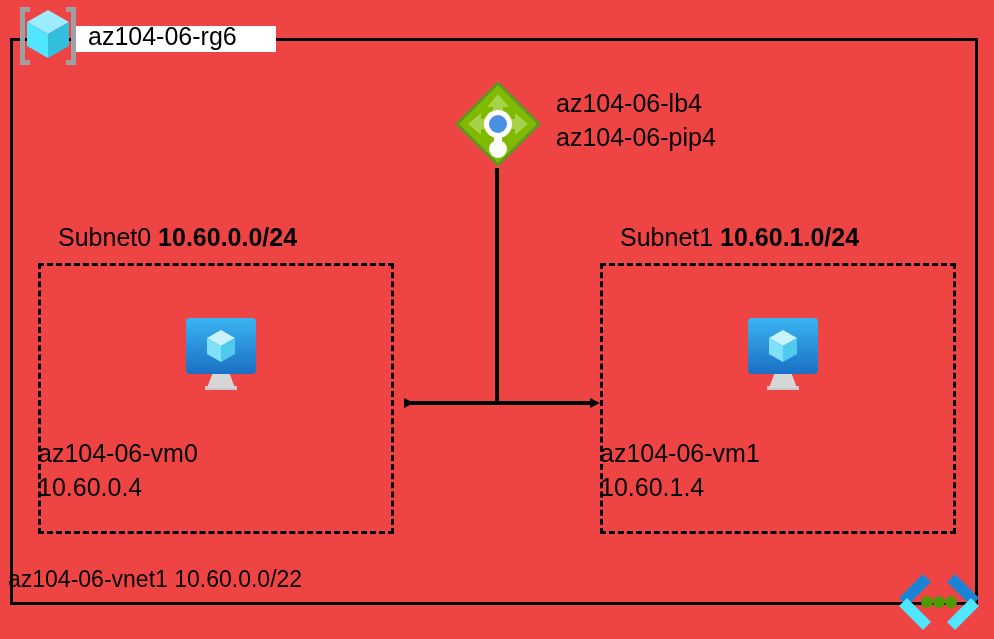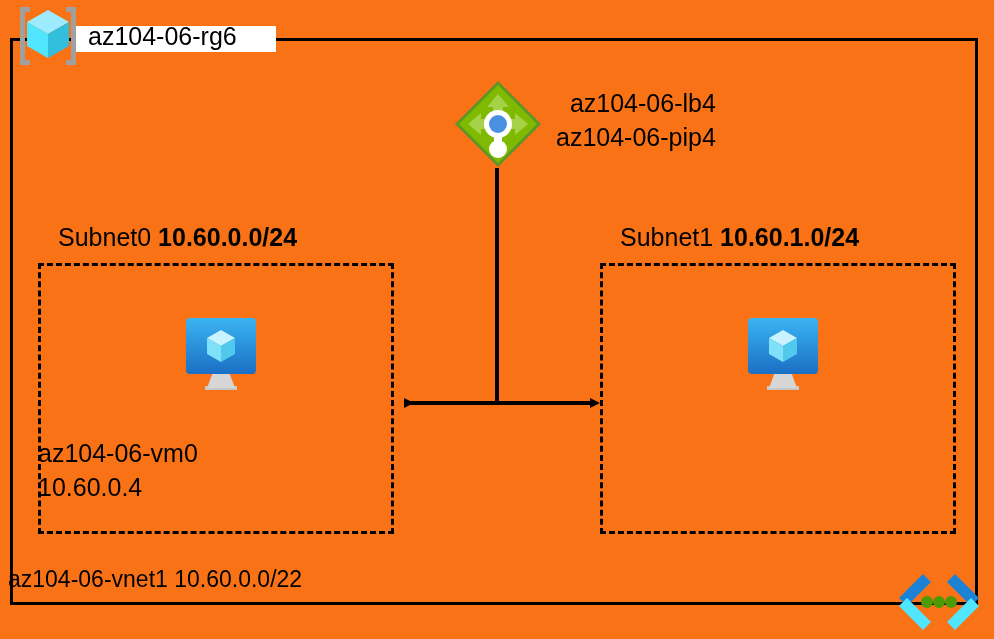--- a/index.html
+++ b/index.html
@@ -4,21 +4,21 @@
 <style>
   html, body {
     margin: 0;
     padding: 0;
     background: #ffffff;
   }
   #canvas {
     position: relative;
     width: 994px;
     height: 639px;
-    background: #f97316;
+    background: #ef4444;
     font-family: "Liberation Sans", sans-serif;
     overflow: hidden;
   }
 
   
   .rg-boundary {
     position: absolute;
     left: 10px;
     top: 38px;
     width: 968px;
@@ -62,21 +62,20 @@
     height: 92px;
   }
   .lb-labels {
     position: absolute;
     left: 556px;
     top: 86px;
     font-size: 25px;
     line-height: 34px;
     color: #000000;
     white-space: nowrap;
-    text-align: right;
   }
 
   
   .connectors {
     position: absolute;
     left: 0;
     top: 0;
     width: 994px;
     height: 639px;
     pointer-events: none;
@@ -246,20 +245,24 @@
           <stop offset="100%" stop-color="#1B6FC4"></stop>
         </linearGradient>
       </defs>
       <rect x="9" y="4" width="70" height="56" rx="4" fill="url(#vmgrad1)"></rect>
       <path d="M44 16 L58 24 L44 32 L30 24 Z" fill="#C8F3FF"></path>
       <path d="M30 24 L44 32 L44 48 L30 40 Z" fill="#7FE0FA"></path>
       <path d="M58 24 L58 40 L44 48 L44 32 Z" fill="#50C9EC"></path>
     </svg>
   </div>
 
+  <div class="vm-label" style="left:600px; top:436px; width:356px;">
+    <div>az104-06-vm1</div>
+    <div>10.60.1.4</div>
+  </div>
 
   <div class="vnet-label">az104-06-vnet1 10.60.0.0/22</div>
 
   <div class="vnet-icon">
     <svg viewBox="0 0 92 62" width="92" height="62" xmlns="http://www.w3.org/2000/svg">
 
       <path d="M30 2 L38 10 L14 34 L6 26 Z" fill="#1C82D6"></path>
 
       <path d="M6 34 L14 26 L38 50 L30 58 Z" fill="#50E6FF"></path>
 

